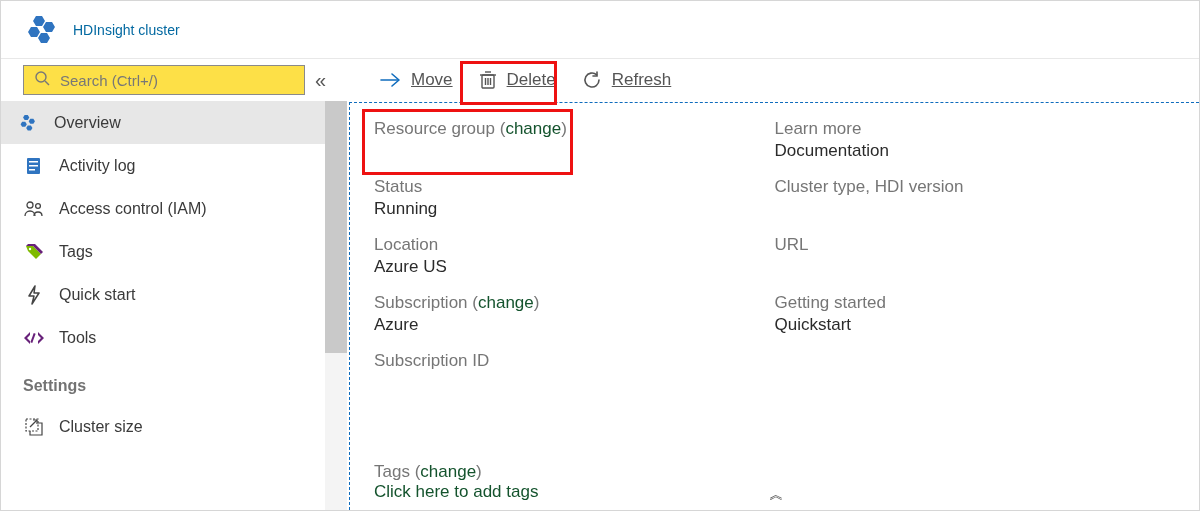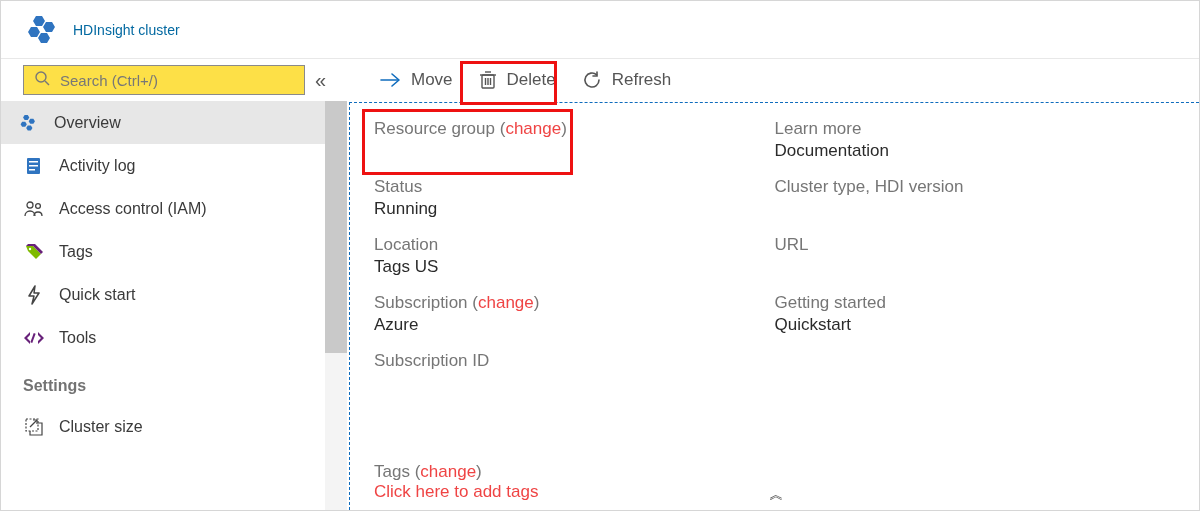--- a/index.html
+++ b/index.html
@@ -34,32 +34,32 @@
 
   
   .scrollbar-track { position: absolute; right: 0; top: 42px; bottom: 0; width: 22px; background: #f4f4f4; }
   .scrollbar-thumb { position: absolute; right: 0; top: 0; width: 22px; height: 252px; background: #c9c9c9; }
 
   
   .main { flex: 1; display:flex; flex-direction: column; min-width:0; }
   .toolbar { height: 42px; display: flex; align-items: center; padding-left: 22px; gap: 6px; font-size: 17px; color: #555; }
   .tool-btn { display:flex; align-items:center; height: 36px; padding: 0 10px; gap: 10px; color:#555; cursor:pointer; }
   .tool-btn svg { display:block; }
-  .tool-btn .lbl { font-size: 17px; }
+  .tool-btn .lbl { font-size: 17px; text-decoration: underline; }
 
   .highlight-red { border: 3px solid #e11; position: absolute; pointer-events: none; }
 
   .content-wrap { flex:1; border-top: 1px dashed #0f6cbd; border-left: 1px dashed #0f6cbd; margin: 1px 0 0 2px; padding: 16px 24px 8px 24px; display:flex; flex-direction:column; position:relative; }
 
   .grid { display:flex; flex:1; }
   .col { flex:1; }
   .field { margin-bottom: 16px; }
   .field .lbl { font-size: 17px; color: #767676; margin-bottom: 2px; }
   .field .val { font-size: 17px; color: #2b2b2b; }
-  .link { color: #ef4444; cursor:pointer; }
+  .link { color: #14532d; cursor:pointer; }
   .paren { color:#767676; }
 
   .tags-row { margin-top: 8px; font-size: 17px; }
   .tags-row .lbl { color:#767676; display:inline; }
   .tags-row .val { display:block; }
 
   .chevron-up { position:absolute; left:50%; bottom:6px; transform:translateX(-50%); color:#555; font-size:14px; letter-spacing:-4px; }
 
   
   .c-blue { color:#0f6cbd; }
@@ -240,21 +240,21 @@
               </div>
             </div>
 
             <div class="field">
               <div class="lbl">Status</div>
               <div class="val">Running</div>
             </div>
 
             <div class="field">
               <div class="lbl">Location</div>
-              <div class="val">Tags US</div>
+              <div class="val">Azure US</div>
             </div>
 
             <div class="field">
               <div class="lbl">
                 <span>Subscription</span>
                 <span class="paren"> (</span><span class="link">change</span><span class="paren">)</span>
               </div>
               <div class="val link">Azure</div>
             </div>
 

